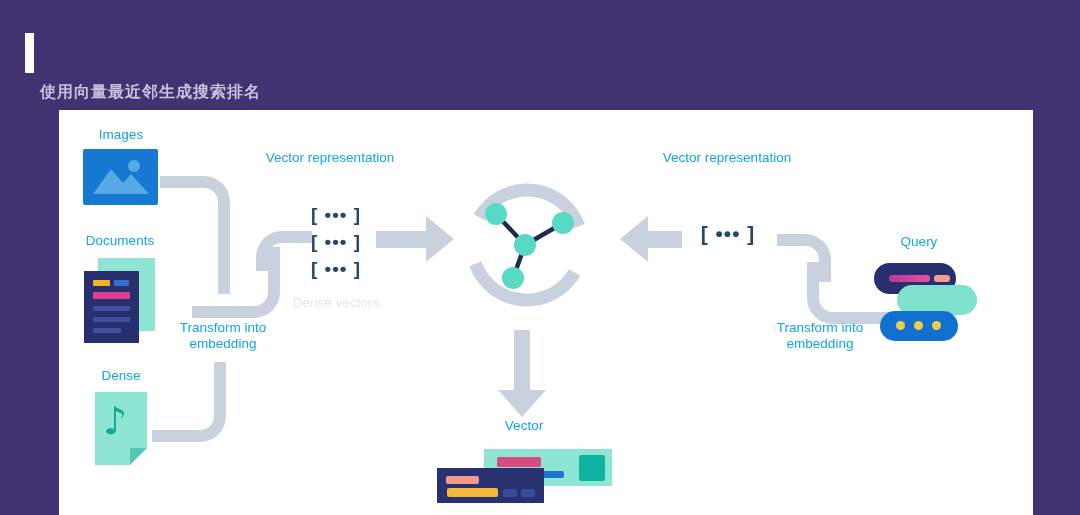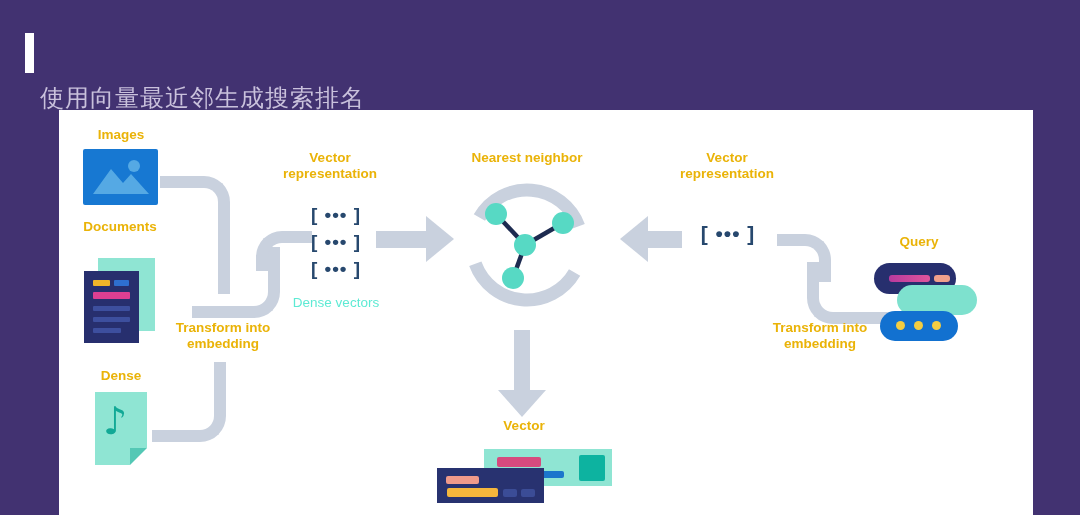--- a/index.html
+++ b/index.html
@@ -13,26 +13,26 @@
   
   .title-bar{position:absolute;left:25px;top:33px;width:9px;height:40px;background:#ffffff;}
   .slide-title{
     position:absolute;left:44px;top:22px;margin:0;
     font-family:"DejaVu Serif","Liberation Serif",serif;
     font-size:37px;font-weight:400;color:#f7f5fb;letter-spacing:2px;white-space:nowrap;
   }
   .slide-subtitle{
     position:absolute;left:40px;top:82px;margin:0;
     font-family:"DejaVu Serif","Liberation Serif",serif;
-    font-size:24px;font-weight:400;color:#c9c1dc;letter-spacing:1px;white-space:nowrap;
+    font-size:16px;font-weight:700;color:#c9c1dc;letter-spacing:1px;white-space:nowrap;
   }
 
   
-  .lbl{position:absolute;font-size:13.5px;font-weight:700;color:#eab308;text-align:center;line-height:16px;}
-  .lbl-sub{position:absolute;font-size:13.5px;font-weight:400;color:#5eead4;text-align:center;}
+  .lbl{position:absolute;font-size:13.5px;font-weight:400;color:#0ea5e9;text-align:center;line-height:16px;}
+  .lbl-sub{position:absolute;font-size:13.5px;font-weight:400;color:#e5e5e5;text-align:center;}
 
   
   .pipe{position:absolute;border:0 solid #c9d1de;}
   .pipe-a{left:160px;top:176px;width:58px;height:106px;border-top-width:12px;border-right-width:12px;border-top-right-radius:26px;}
   .pipe-b1{left:192px;top:247px;width:76px;height:59px;border-bottom-width:12px;border-right-width:12px;border-bottom-right-radius:26px;}
   .pipe-b2{left:256px;top:231px;width:44px;height:28px;border-top-width:12px;border-left-width:12px;border-top-left-radius:26px;}
   .pipe-c{left:152px;top:362px;width:62px;height:68px;border-bottom-width:12px;border-right-width:12px;border-bottom-right-radius:26px;}
   .pipe-r1{left:777px;top:234px;width:42px;height:36px;border-top-width:12px;border-right-width:12px;border-top-right-radius:26px;}
   .pipe-r2{left:807px;top:262px;width:70px;height:50px;border-bottom-width:12px;border-left-width:12px;border-bottom-left-radius:26px;}
 
@@ -101,21 +101,21 @@
   <div class="tri arrow-down-head"></div>
 
   <div class="lbl" style="left:83px;top:127px;width:76px;">Images</div>
   <div class="img-icon">
     <svg width="75" height="56" viewBox="0 0 75 56">
       <circle cx="51" cy="17" r="6" fill="#55a9e4"></circle>
       <polygon points="10,45 28,20 40,34 48,25 66,45" fill="#55a9e4"></polygon>
     </svg>
   </div>
 
-  <div class="lbl" style="left:72px;top:219px;width:96px;">Documents</div>
+  <div class="lbl" style="left:72px;top:233px;width:96px;">Documents</div>
   <div class="doc-back"></div>
   <div class="doc-front">
     <div class="bar" style="left:9px;top:9px;width:17px;height:6px;background:#f0b429;"></div>
     <div class="bar" style="left:30px;top:9px;width:15px;height:6px;background:#2e6fd0;"></div>
     <div class="bar" style="left:9px;top:21px;width:37px;height:7px;background:#dd3f92;"></div>
     <div class="bar" style="left:9px;top:35px;width:37px;height:5px;background:#3d4f9e;"></div>
     <div class="bar" style="left:9px;top:46px;width:37px;height:5px;background:#3d4f9e;"></div>
     <div class="bar" style="left:9px;top:57px;width:28px;height:5px;background:#3d4f9e;"></div>
   </div>
 
@@ -127,21 +127,20 @@
   <div class="lbl" style="left:158px;top:320px;width:130px;">Transform into embedding</div>
   <div class="lbl" style="left:265px;top:150px;width:130px;">Vector representation</div>
 
   <div class="brackets-box">
     <div class="bracket-row">[ ••• ]</div>
     <div class="bracket-row">[ ••• ]</div>
     <div class="bracket-row">[ ••• ]</div>
   </div>
   <div class="lbl-sub" style="left:275px;top:295px;width:122px;">Dense vectors</div>
 
-  <div class="lbl" style="left:447px;top:150px;width:160px;">Nearest neighbor</div>
   <svg class="nn-svg" width="160" height="160" viewBox="0 0 160 160">
     <path d="M 32.4 50.5 A 55 55 0 0 1 131.7 59.2" fill="none" stroke="#c9d1de" stroke-width="13"></path>
     <path d="M 127.6 105.5 A 55 55 0 0 1 28.3 96.8" fill="none" stroke="#c9d1de" stroke-width="13"></path>
     <line x1="78" y1="78" x2="49" y2="47" stroke="#1d2b50" stroke-width="4.5"></line>
     <line x1="78" y1="78" x2="116" y2="56" stroke="#1d2b50" stroke-width="4.5"></line>
     <line x1="78" y1="78" x2="66" y2="111" stroke="#1d2b50" stroke-width="4.5"></line>
     <circle cx="49" cy="47" r="11" fill="#57d9c4"></circle>
     <circle cx="116" cy="56" r="11" fill="#57d9c4"></circle>
     <circle cx="66" cy="111" r="11" fill="#57d9c4"></circle>
     <circle cx="78" cy="78" r="11" fill="#57d9c4"></circle>

